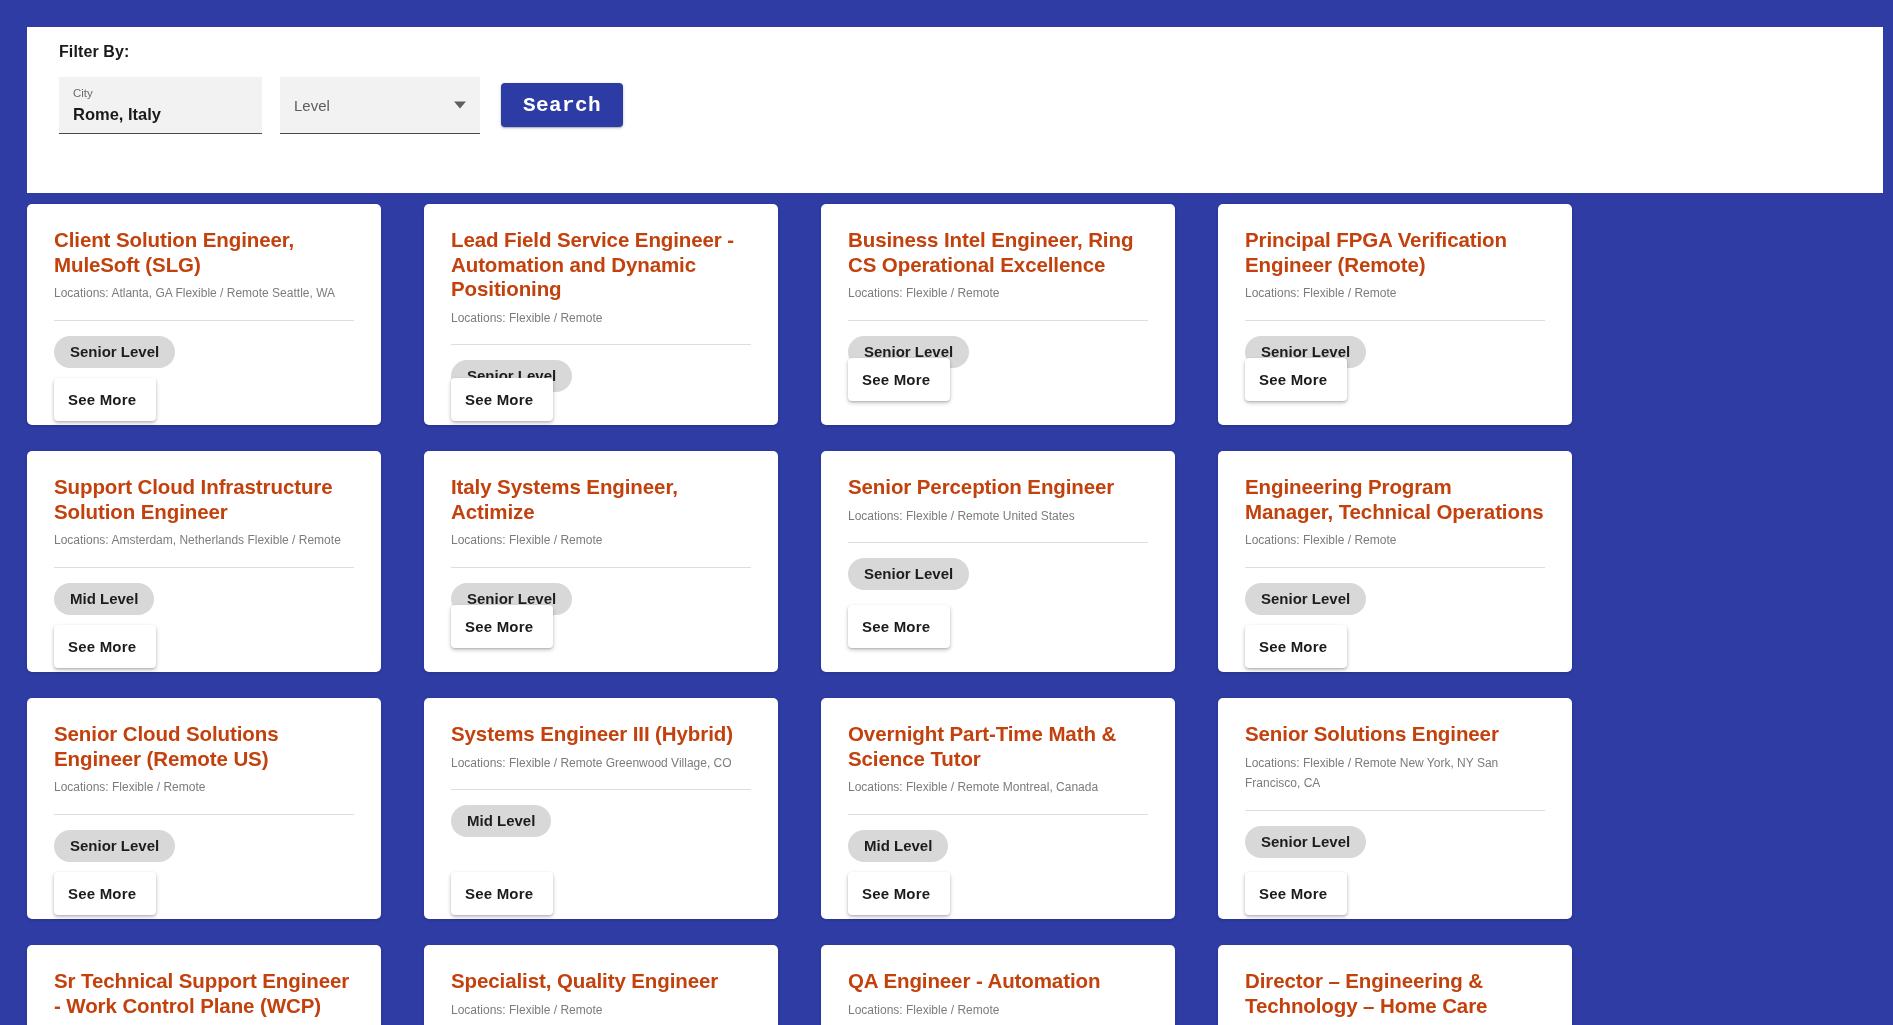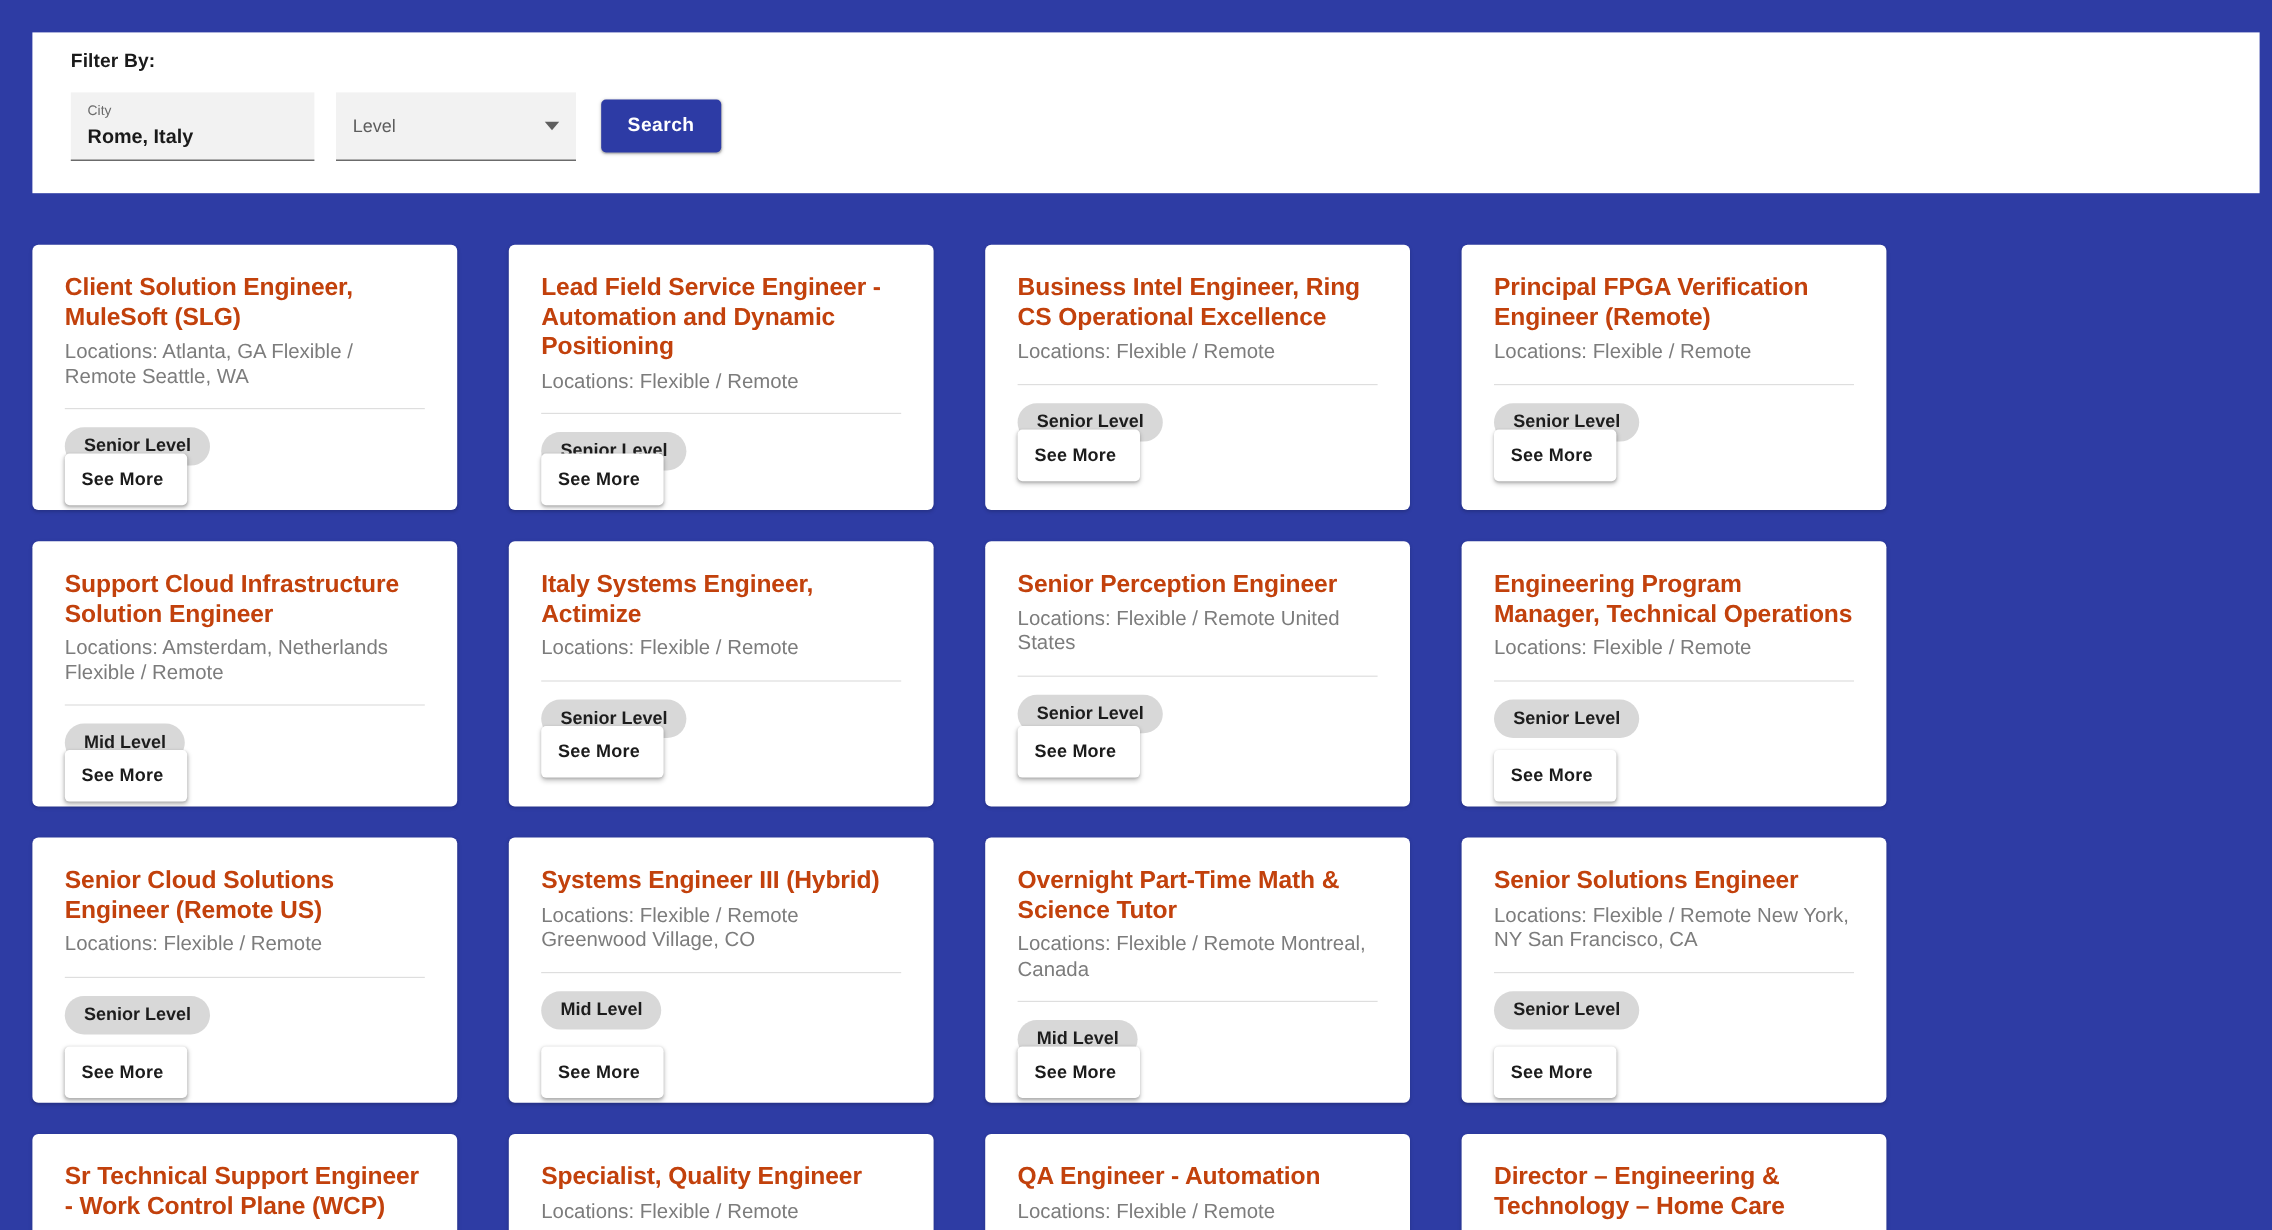--- a/index.html
+++ b/index.html
@@ -15,21 +15,21 @@
     font-family: "Liberation Sans", sans-serif;
     -webkit-font-smoothing: antialiased;
   }
 
   
   .filter-bar {
     position: absolute;
     left: 27px;
     top: 27px;
     width: 1856px;
-    height: 134px;
+    height: 166px;
     background: #ffffff;
     padding: 16px 0 0 32px;
   }
 
   .filter-title {
     font-size: 16px;
     font-weight: 700;
     color: #1a1a1a;
     letter-spacing: 0.1px;
     margin-bottom: 16px;
@@ -99,27 +99,27 @@
     border-top: 7px solid #5f5f5f;
   }
 
   .search-button {
     margin-left: 21px;
     margin-top: 6px;
     height: 44px;
     padding: 0 22px;
     background: #2d3ba5;
     color: #ffffff;
-    font-size: 16px;
+    font-size: 21px;
     font-weight: 700;
     letter-spacing: 0.4px;
     border: 0;
     border-radius: 4px;
     cursor: pointer;
-    font-family: Liberation Sans, sans-serif;
+    font-family: Liberation Mono, monospace;
     box-shadow: 0 1px 3px rgba(0,0,0,.25), 0 1px 1px rgba(0,0,0,.14);
   }
 
   
   .grid {
     position: absolute;
     left: 27px;
     top: 204px;
     width: 1840px;
     display: grid;
@@ -141,21 +141,21 @@
   .job-title {
     font-size: 20.5px;
     font-weight: 700;
     line-height: 24.5px;
     color: #c2410c;
     letter-spacing: -0.1px;
   }
 
   .job-locations {
     margin-top: 6px;
-    font-size: 17px;
+    font-size: 12px;
     line-height: 20.5px;
     color: #7c7c7c;
   }
 
   .divider {
     height: 1px;
     background: #dedede;
     margin-top: 16px;
   }
 

